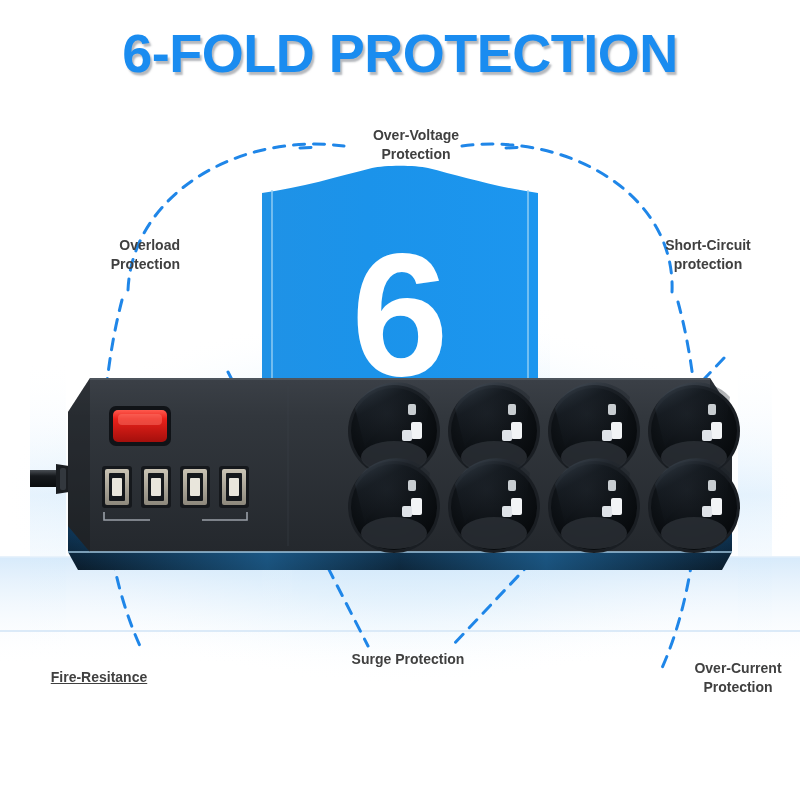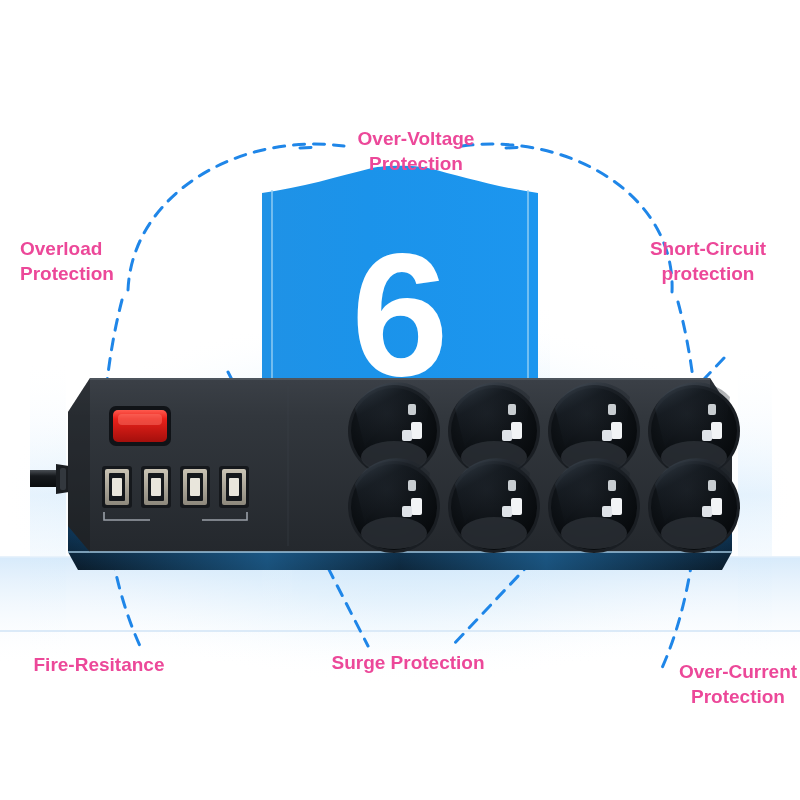--- a/index.html
+++ b/index.html
@@ -19,34 +19,34 @@
     letter-spacing:-0.5px;
     color:#1a8cf0;
     text-shadow:2px 3px 2px rgba(120,125,135,.55);
     white-space:nowrap;
   }
   .layer-svg{position:absolute;left:0;top:0;}
 
   
   .lab{
     position:absolute;
-    color:#ec4899;
-    font-size:19px;
+    color:#404040;
+    font-size:14px;
     font-weight:bold;
     line-height:1.33;
     white-space:pre-line;
   }
-  .lab.r{}
+  .lab.r{text-align:right;}
   .lab.c{text-align:center;}
   .lab.l{text-align:center;}
 
   #label-over-voltage{left:316px;top:126px;width:200px;}
   #label-overload{left:20px;top:236px;width:160px;}
   #label-short-circuit{left:618px;top:236px;width:180px;}
-  #label-fire-resistance{left:14px;top:652px;width:170px;}
+  #label-fire-resistance{left:14px;top:668px;width:170px;text-decoration:underline;}
   #label-surge{left:313px;top:650px;width:190px;}
   #label-over-current{left:668px;top:659px;width:140px;}
 
   
   #strip{position:absolute;left:30px;top:356px;width:740px;height:280px;}
 
   
   .sw-txt{
     position:absolute;color:#e8ebef;font-size:12px;font-weight:bold;
     letter-spacing:.6px;text-shadow:0 1px 1px #000;margin-top:32px;
@@ -79,20 +79,21 @@
     <ellipse cx="400" cy="500" rx="400" ry="185" fill="url(#gBack)"></ellipse>
     <rect x="0" y="556" width="800" height="110" fill="url(#gFloor)"></rect>
     <rect x="30" y="360" width="36" height="300" fill="url(#gBeamV)" opacity=".5"></rect>
     <rect x="262" y="300" width="30" height="360" fill="url(#gBeamV)" opacity=".55"></rect>
     <rect x="520" y="300" width="30" height="360" fill="url(#gBeamV)" opacity=".55"></rect>
     <rect x="738" y="360" width="34" height="300" fill="url(#gBeamV)" opacity=".5"></rect>
     <rect x="0" y="630" width="800" height="2" fill="#dbeaf8"></rect>
     <rect x="0" y="556" width="800" height="1.5" fill="#e8f2fb"></rect>
   </svg>
 
+  <div class="title">6-FOLD PROTECTION</div>
 
   <svg class="layer-svg" width="800" height="800">
     <defs>
       <linearGradient id="gShield" x1="0" y1="0" x2="1" y2="0">
         <stop offset="0%" stop-color="#1f92e6"></stop>
         <stop offset="38%" stop-color="#1b93ea"></stop>
         <stop offset="100%" stop-color="#1c96ef"></stop>
       </linearGradient>
     </defs>
 

